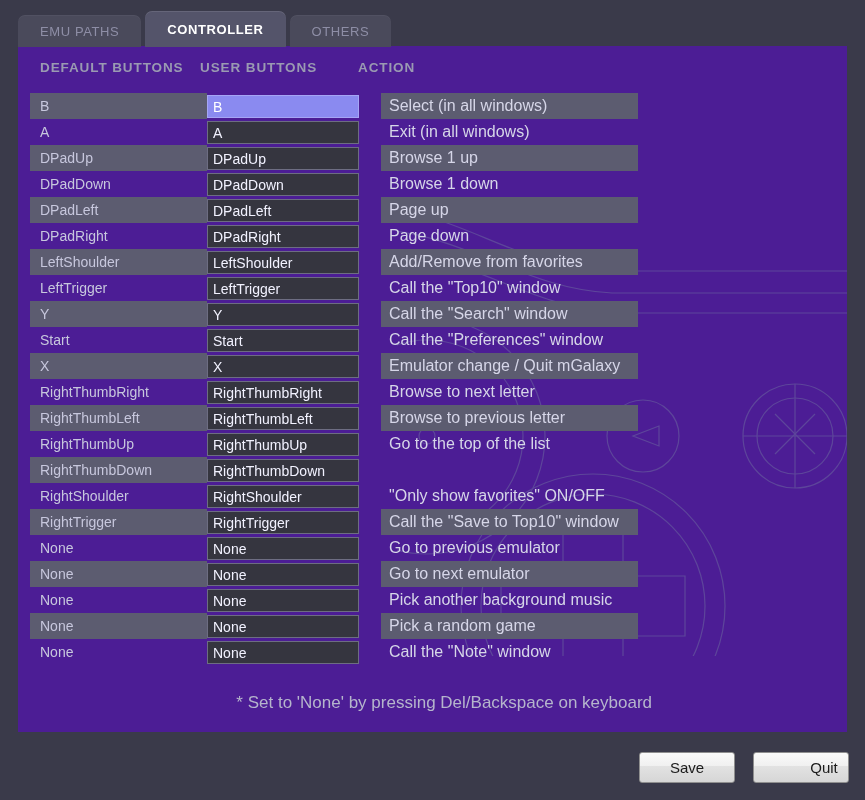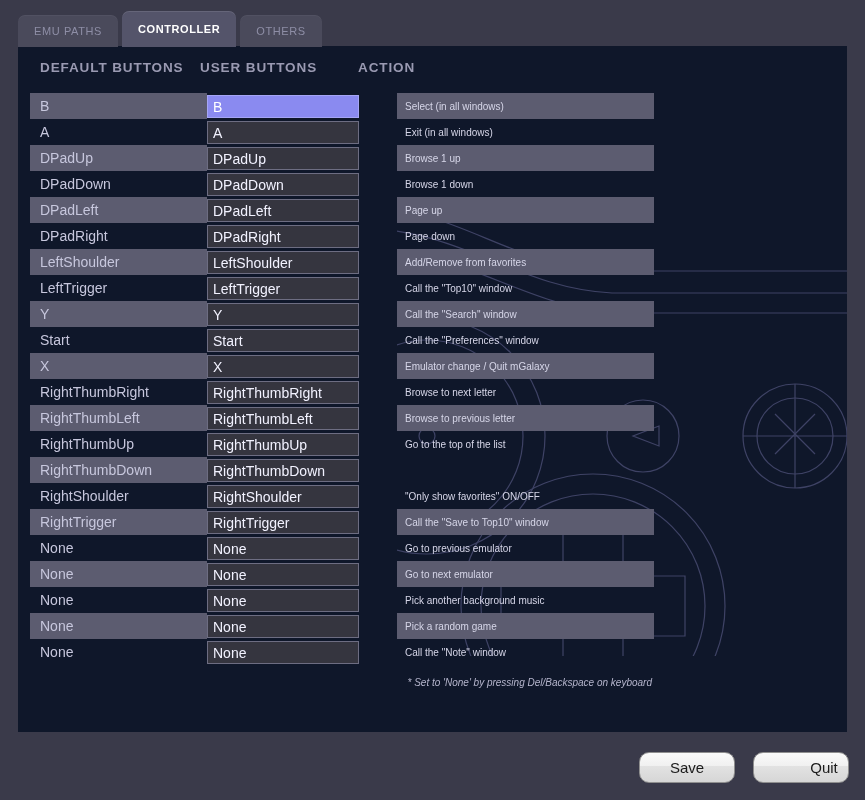--- a/index.html
+++ b/index.html
@@ -25,26 +25,26 @@
     left: 18px;
     top: 13px;
     height: 34px;
     display: flex;
     align-items: flex-end;
     gap: 4px;
     z-index: 6;
   }
   .tab {
     height: 32px;
-    padding: 0 16px;
+    padding: 0 22px;
     display: flex;
     align-items: center;
     justify-content: center;
     border-radius: 7px 7px 0 0;
-    font-size: 11px;
+    font-size: 13px;
     letter-spacing: 0.6px;
     background: #4a4a5b;
     color: #8e8ea6;
     font-weight: normal;
     white-space: nowrap;
     box-shadow: inset 0 1px 0 rgba(255,255,255,0.045);
     margin-top: 41px;
   }
   .tab.active {
     background: #54546a;
@@ -54,21 +54,21 @@
     box-shadow: inset 0 1px 0 rgba(255,255,255,0.10);
   }
 
   
   #panel {
     position: absolute;
     left: 18px;
     top: 46px;
     width: 829px;
     height: 686px;
-    background: #0f172a;
+    background: #4c1d95;
     overflow: hidden;
   }
 
   
   #bgart {
     position: absolute;
     right: -30px;
     top: 90px;
     width: 480px;
     height: 520px;
@@ -147,40 +147,39 @@
   }
   .userfield.selected {
     background: #8a8af0;
     border-color: #a5a5f5;
     color: #ffffff;
   }
 
   .cell-action {
     position: relative;
     width: 257px;
-    margin-left: 32px;
+    margin-left: 16px;
     display: flex;
     align-items: center;
     padding-left: 8px;
-    font-size: 10px;
+    font-size: 16px;
     color: #d6d6e8;
     white-space: nowrap;
     overflow: hidden;
   }
   .row.alt .cell-action { background: #5c5c70; }
 
   
   #hint {
     position: absolute;
     left: 0;
-    top: 631px;
+    top: 647px;
     width: 634px;
     text-align: right;
-    font-size: 10px;
-    font-style: italic;
+    font-size: 17px;
     color: #b5b5cc;
     white-space: nowrap;
   }
   #reset-link {
     position: absolute;
     left: 13px;
     top: 658px;
     font-size: 16px;
     color: #9d9de8;
     white-space: nowrap;
@@ -195,21 +194,21 @@
     top: 732px;
     width: 865px;
     height: 68px;
     background: #3a3a4a;
   }
   .btn {
     position: absolute;
     top: 20px;
     width: 96px;
     height: 31px;
-    border-radius: 10px;
+    border-radius: 3px;
     border: 1px solid #8f8f8f;
     background: linear-gradient(to bottom, #fafafa 0%, #f0f0f0 45%, #e2e2e2 46%, #d6d6d6 100%);
     color: #1b1b1b;
     font-size: 15px;
     display: flex;
     align-items: center;
     justify-content: center;
     cursor: pointer;
   }
   #btn-save { left: 639px; }

